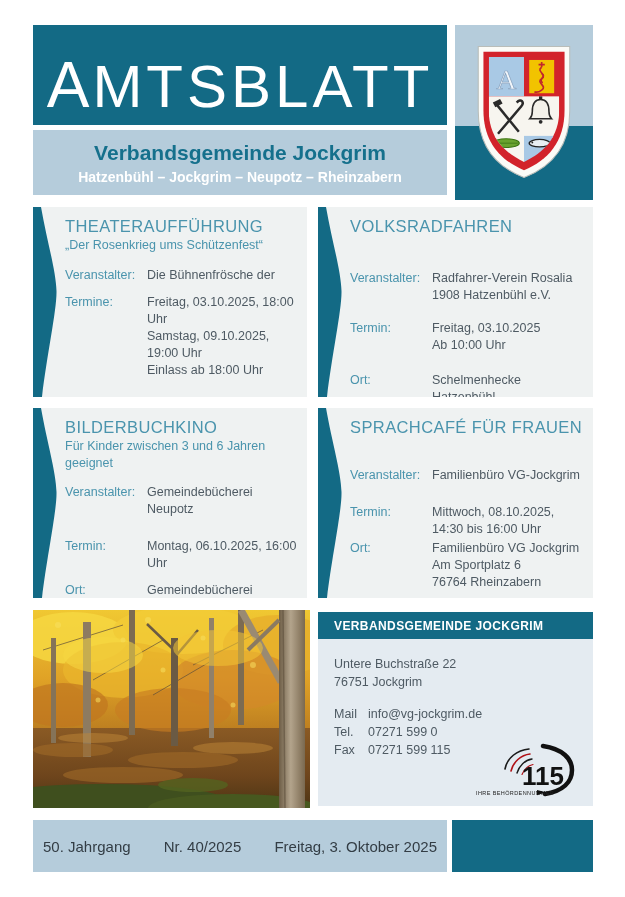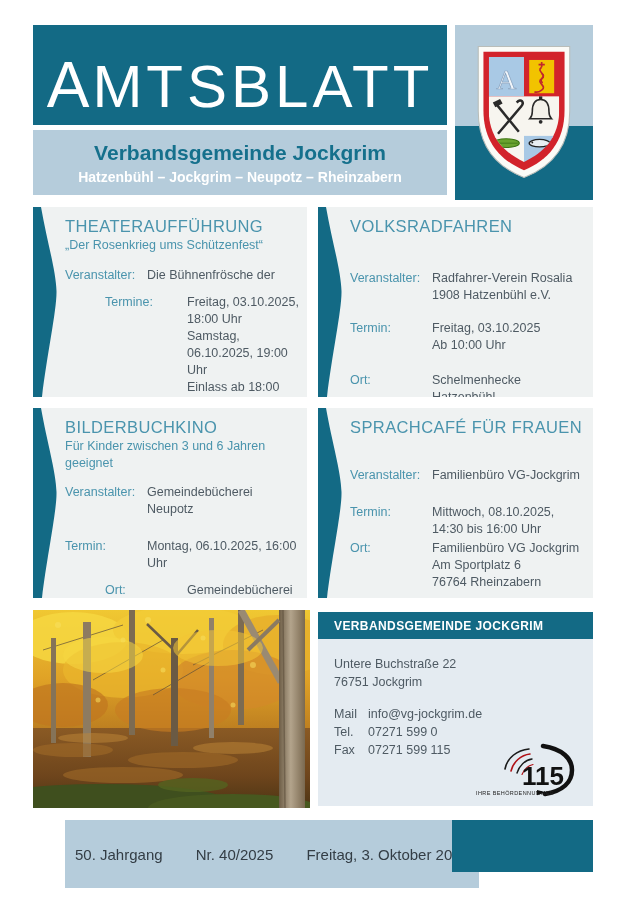--- a/index.html
+++ b/index.html
@@ -43,21 +43,21 @@
   .card{position:absolute;height:190px;background:var(--card-bg);overflow:hidden;}
   .wave{position:absolute;left:0;top:0;width:24px;height:100%;fill:var(--dark-teal);}
   .cbody{position:absolute;left:32px;right:8px;top:9px;font-size:12.5px;line-height:17px;}
   .ctitle{margin:0;font-size:16.5px;font-weight:400;letter-spacing:.4px;color:var(--accent-text);line-height:20px;}
   .csub{color:var(--accent-text);margin-top:1px;}
   .row{display:flex;}
   .row .lbl{flex:0 0 82px;color:var(--accent-text);}
   .row .val{flex:1;}
   .vl{display:block;}
   .fullline{margin-top:0;}
-  .mt2{margin-top:2px;}.mt10{margin-top:10px;margin-left:40px;}
+  .mt2{margin-top:2px;}.mt10{margin-top:10px;}
   .mt12{margin-top:12px;}.mt13{margin-top:13px;}.mt16{margin-top:16px;}
   .mt18{margin-top:18px;}.mt20{margin-top:20px;}.mt30{margin-top:30px;}.mt34{margin-top:34px;}
   .card-1{left:33px;top:207px;width:274px;}
   .card-2{left:318px;top:207px;width:275px;}
   .card-3{left:33px;top:408px;width:274px;}
   .card-4{left:318px;top:408px;width:275px;}
   
   .photo{position:absolute;left:33px;top:610px;width:277px;height:198px;overflow:hidden;}
   .photo svg{display:block;}
   
@@ -66,24 +66,24 @@
     height:27px;background:var(--dark-teal);color:#fff;font-size:12px;font-weight:bold;
     letter-spacing:.4px;display:flex;align-items:center;padding-left:16px;
   }
   .contact-body{position:relative;padding:16px 12px 0 16px;font-size:12.5px;line-height:18px;height:151px;border-radius:29px;}
   .crow{display:flex;}
   .crow .clbl{flex:0 0 34px;}
   .contact-rows{margin-top:14px;}
   .logo115{position:absolute;right:10px;bottom:6px;width:108px;height:58px;}
   
   .footer-bar{
-    position:absolute;left:33px;top:820px;width:414px;height:68px;background:var(--light-blue);
+    position:absolute;left:33px;top:820px;width:414px;height:52px;background:var(--light-blue);
     display:flex;align-items:center;justify-content:space-between;
     padding:0 10px;box-sizing:border-box;
-    font-size:15px;color:var(--footer-text);margin-left:32px;
+    font-size:15px;color:var(--footer-text);
   }
   .footer-block{position:absolute;left:452px;top:820px;width:141px;height:52px;background:var(--dark-teal);}
 </style>
 </head>
 <body>
 
 <div class="page">
 
   <header class="masthead">
     <span class="initial">A</span>
@@ -144,21 +144,21 @@
       <div class="row mt13">
         <span class="lbl">Veranstalter:</span>
         <span class="val">
             <span class="vl">Die Bühnenfrösche der</span>
           </span>
       </div>
       <div class="row mt10">
         <span class="lbl">Termine:</span>
         <span class="val">
           <span class="vl">Freitag, 03.10.2025, 18:00 Uhr</span>
-          <span class="vl">Samstag, 06.10.2025, 19:00 Uhr</span>
+          <span class="vl">Samstag, 09.10.2025, 19:00 Uhr</span>
           <span class="vl">Einlass ab 18:00 Uhr</span>
         </span>
       </div>
 
     </div>
   </section>
 
   <section class="card card-2">
     <svg class="wave" viewBox="0 0 24 190" preserveAspectRatio="none" aria-hidden="true">
         <path d="M0 0 L8 0 C14 34 23 64 23.5 84 C24 102 14 148 9 190 L0 190 Z"></path>

